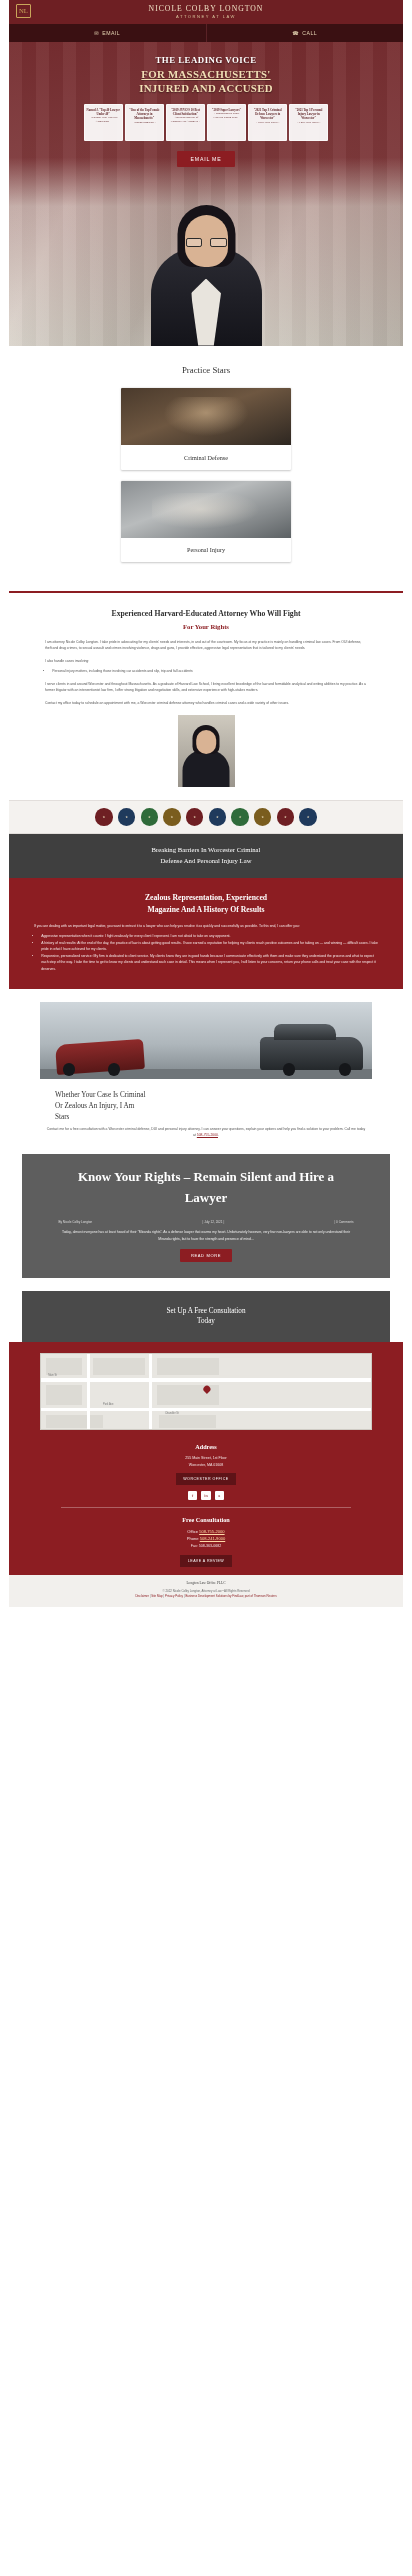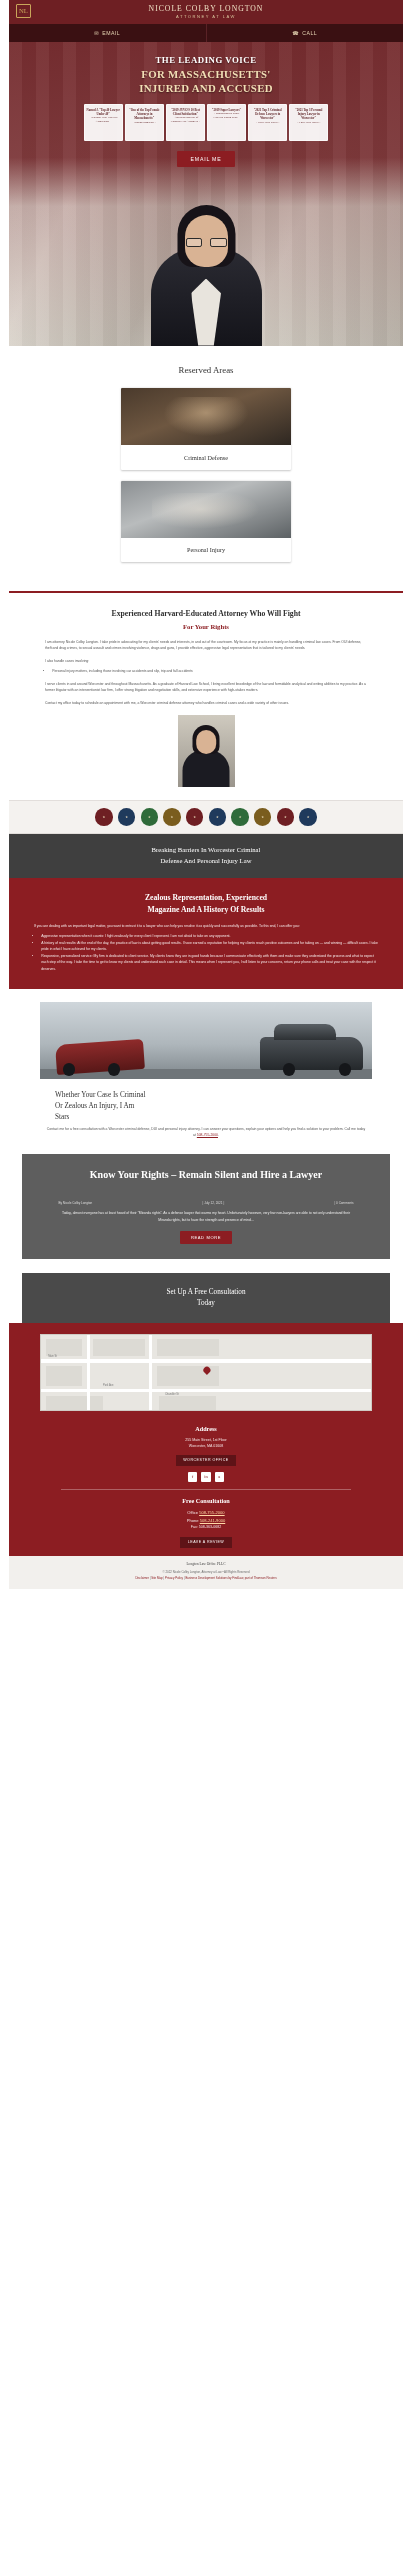--- a/index.html
+++ b/index.html
@@ -88,21 +88,21 @@
   .hero-title {
     font-family: "Liberation Serif", serif;
     color: #ffffff;
     font-size: 10.8px;
     font-weight: bold;
     letter-spacing: 0.3px;
     line-height: 1.35;
     text-shadow: 0 0.5px 1.5px rgba(0,0,0,.45);
   }
   .hero-title .l1 { display: block; font-size: 8.8px; letter-spacing: 0.5px; }
-  .hero-title .l2 { display: block; color: #f2dfb6; }
+  .hero-title .l2 { display: block; color: #f2dfb6; text-decoration: underline; }
   .hero-title .l3 { display: block; color: #f2dfb6; }
 
   .badges {
     display: flex;
     justify-content: center;
     gap: 2.1px;
     margin: 8.2px 7.2px 0;
     flex-wrap: nowrap;
   }
   .badge {
@@ -352,21 +352,21 @@
   .acc-text a { color: #8c1d22; }
 
   
   .grayblock {
     background: #5e5e5e;
     color: #fff;
     text-align: center;
     padding: 13.4px 36px 15.5px;
     margin: 11.3px 13.4px 0;
   }
-  .grayblock h2 { font-family:"Liberation Serif", serif; font-size: 10px; margin-bottom: 18px;}
+  .grayblock h2 { font-family:"Liberation Serif", serif; font-size: 13px; margin-bottom: 11px;}
   .gb-meta { font-size: 3.1px; color:#ddd; margin-bottom: 4.1px; display:flex; justify-content:space-between;}
   .grayblock p { font-size: 3.4px; line-height: 1.9; color:#eee; text-align: center;}
   .gb-btn {
     margin-top: 7.2px; background:#8c1d22; color:#fff; border:none;
     font-size: 4.1px; letter-spacing: 0.6px; padding: 4.1px 11.3px; cursor:pointer; border-radius: 1px;
   }
 
   
   .consult {
     background: #4a4a4a;
@@ -493,21 +493,21 @@
       <div class="hp-hair"></div>
       <div class="hp-head"></div>
       <div class="hp-glasses">
           <span class="l"></span>
           <span class="r"></span>
         </div>
     </div>
   </div>
 
   <div class="section">
-    <div class="sec-title">Reserved Areas</div>
+    <div class="sec-title">Practice Stars</div>
 
     <div class="pcard">
       <div class="pimg crim"></div>
       <div class="pcap">Criminal Defense</div>
     </div>
 
     <div class="pcard">
       <div class="pimg inj"></div>
       <div class="pcap">Personal Injury</div>
     </div>

